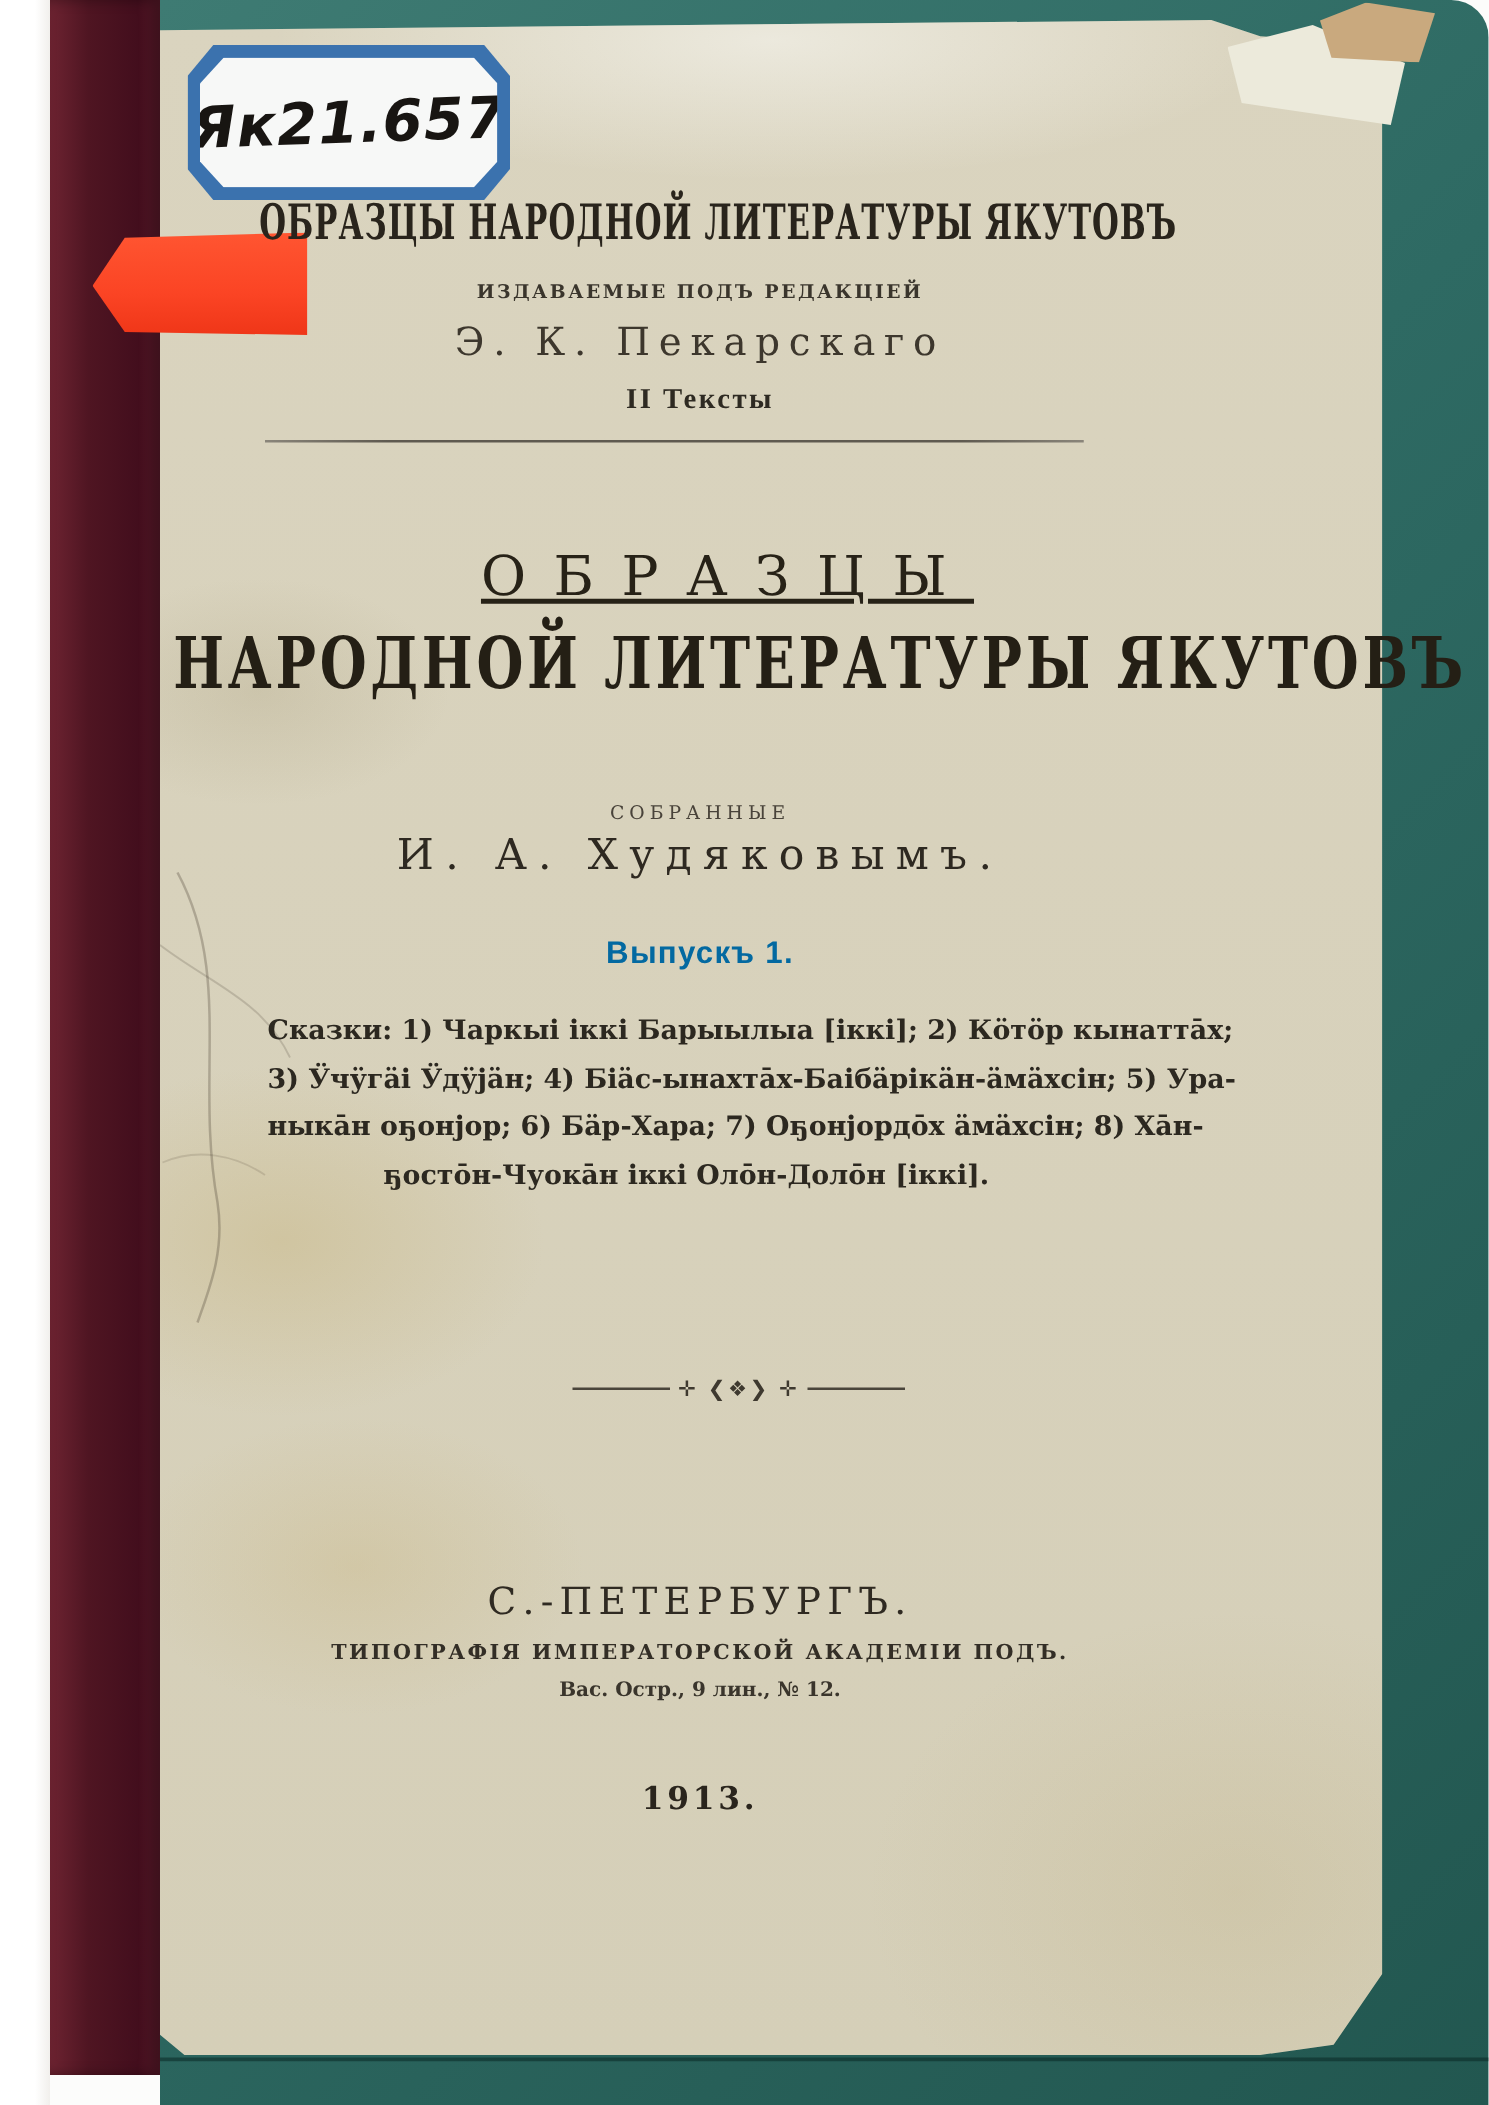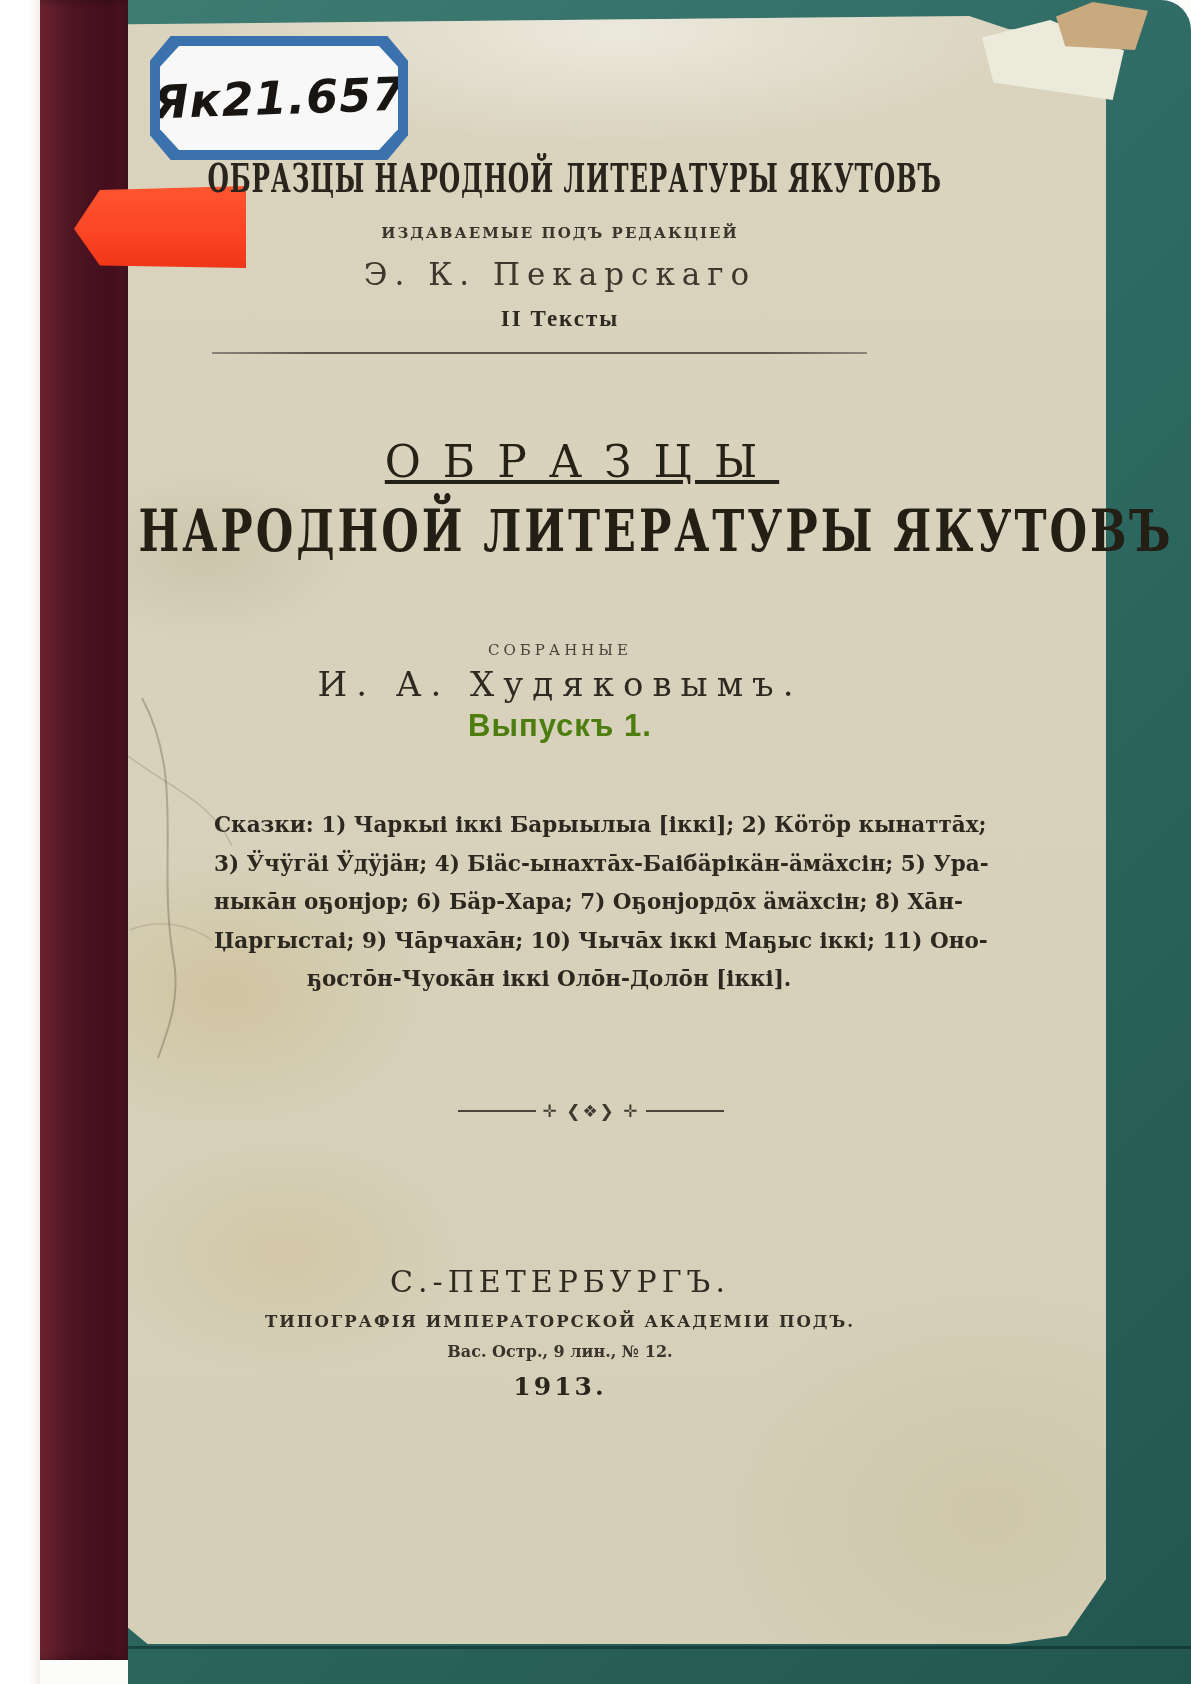--- a/index.html
+++ b/index.html
@@ -54,34 +54,34 @@
   .edited-under{top:224px;font-size:15px;font-weight:700;letter-spacing:2px;color:#3a352c;}
   .editor{top:256px;font-size:31px;letter-spacing:7px;color:#3d372d;}
   .volume-part{top:306px;font-size:23px;font-weight:700;letter-spacing:2px;font-family:Liberation Serif, serif;}
   .rule{position:absolute;left:212px;top:352px;width:655px;height:2px;
     background:linear-gradient(to right,#8a857a,#5f5a50 15%,#5f5a50 85%,#8a857a);}
   .title1{top:436px;font-size:44px;letter-spacing:22px;color:#272217;padding-left:22px;text-decoration:underline;}
   .title2{top:498px;font-size:44px;font-weight:700;letter-spacing:3px;
     transform:scale(.98,1.3);transform-origin:top center;color:#241f15;}
   .collected{top:628px;font-size:15px;letter-spacing:4px;color:#49433a;margin-top:13px;}
   .collector{top:664px;font-size:34px;letter-spacing:9px;color:#2e2921;}
-  .issue{top:708px;font-family:"Liberation Sans",sans-serif;font-size:31px;font-weight:700;letter-spacing:1px;color:#4d7c0f;}
+  .issue{top:748px;font-family:"Liberation Sans",sans-serif;font-size:25px;font-weight:700;letter-spacing:1px;color:#0369a1;}
   .tales{position:absolute;left:214px;top:806px;width:670px;color:#2c2820;
     font-size:21.5px;font-weight:700;line-height:38.5px;}
   .tales div{text-align:center;white-space:nowrap;}
   
   .divider{position:absolute;left:458px;top:1100px;width:266px;height:22px;
     display:flex;align-items:center;color:#3e392f;}
   .divider .seg{flex:1;height:2px;background:#4a453b;}
   .divider .orn{padding:0 6px;font-size:17px;letter-spacing:2px;white-space:nowrap;}
   
   .city{top:1264px;font-size:30px;letter-spacing:5px;color:#2f2a22;}
   .printer{top:1312px;font-size:16.5px;font-weight:700;letter-spacing:2px;color:#332e26;}
   .address{top:1342px;font-size:16px;font-weight:700;color:#3a352c;}
-  .year{top:1372px;font-size:25px;font-weight:700;letter-spacing:3px;color:#2a251d;}
+  .year{top:1424px;font-size:25px;font-weight:700;letter-spacing:3px;color:#2a251d;}
   .crease{position:absolute;left:128px;top:0;width:978px;height:1628px;pointer-events:none;}
 </style>
 </head>
 <body>
 
 <div class="stage">
   <div class="scan-edge-left"></div>
   <div class="spine"></div>
   <div class="cloth"></div>
   <div class="cloth-seam"></div>
@@ -112,21 +112,20 @@
   <div class="tline title1">ОБРАЗЦЫ</div>
   <div class="tline title2">НАРОДНОЙ ЛИТЕРАТУРЫ ЯКУТОВЪ</div>
   <div class="tline collected">СОБРАННЫЕ</div>
   <div class="tline collector">И. А. Худяковымъ.</div>
   <div class="tline issue">Выпускъ 1.</div>
 
   <div class="tales">
     <div>Сказки: 1) Чаркыі іккі Барыылыа [іккі]; 2) Кöтöр кынаттāх;</div>
     <div>3) Ӱчӱгäі Ӱдӱjäн; 4) Біäс-ынахтāх-Баібäрікäн-äмäхсін; 5) Ура-</div>
     <div>ныкāн оҕонjор; 6) Бäр-Хара; 7) Оҕонjордōх äмäхсін; 8) Хāн-</div>
-    <div>Џаргыстаі; 9) Чāрчахāн; 10) Чычāх іккі Маҕыс іккі; 11) Оно-</div>
     <div>ҕостōн-Чуокāн іккі Олōн-Долōн [іккі].</div>
   </div>
 
   <div class="divider">
     <span class="seg"></span>
     <span class="orn">✛ ❮❖❯ ✛</span>
     <span class="seg"></span>
   </div>
 
   <div class="tline city">С.-ПЕТЕРБУРГЪ.</div>

